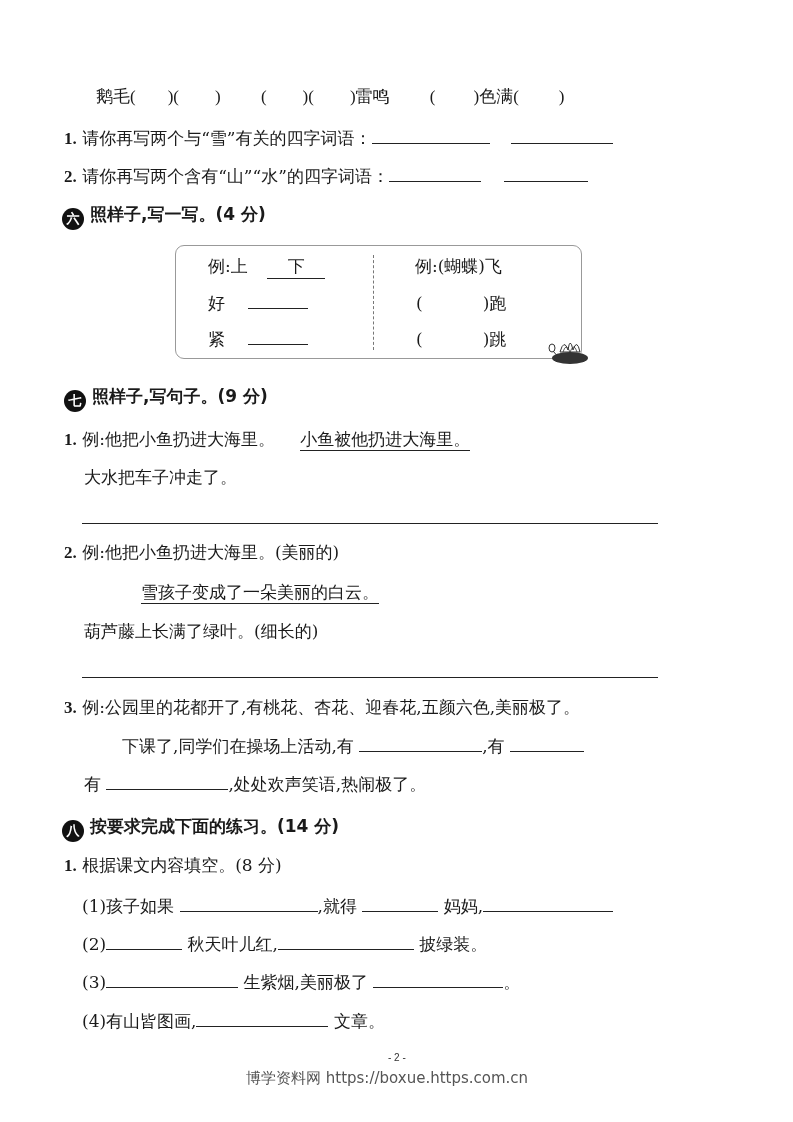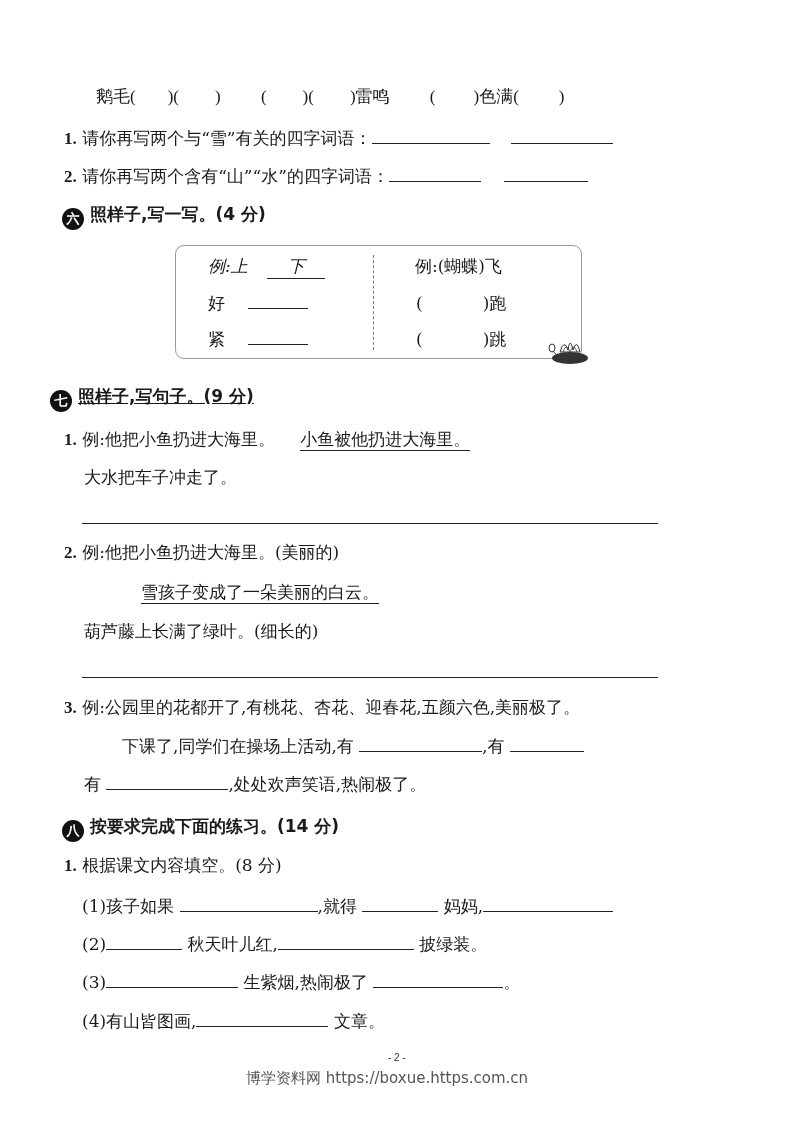--- a/index.html
+++ b/index.html
@@ -40,21 +40,21 @@
   <span class="blank" style="width:84px; margin-left:18px;"></span>
 </div>
 
 <div class="abs heading" style="left:62px; top:203px;">
   <span class="badge">六</span><span>照样子,写一写。(4 分)</span>
 </div>
 
 <div class="box"></div>
 <div class="divider"></div>
 
-<div class="abs line" style="left:208px; top:255px;font-style:italic;">
+<div class="abs line" style="left:208px; top:255px;">
   <span>例:上</span>
   <span class="underline-answer" style="display:inline-block; width:58px; text-align:center; margin-left:14px;">下</span>
 </div>
 <div class="abs line" style="left:208px; top:292px;">
   <span>好</span>
   <span class="blank" style="width:60px; margin-left:18px;"></span>
 </div>
 <div class="abs line" style="left:208px; top:328px;">
   <span>紧</span>
   <span class="blank" style="width:60px; margin-left:18px;"></span>
@@ -73,21 +73,21 @@
 <div class="abs" style="left:546px; top:330px; width:44px; height:36px;">
   <svg width="44" height="36" viewBox="0 0 44 36">
     <ellipse cx="24" cy="28" rx="18" ry="6" fill="#333"></ellipse>
     <path d="M14 22 Q18 8 22 20 Q24 6 27 20 Q31 8 34 22 Z" fill="#fff" stroke="#333" stroke-width="1"></path>
     <path d="M17 22 Q20 12 24 22 M24 22 Q28 12 31 22" fill="none" stroke="#333" stroke-width="0.8"></path>
     <ellipse cx="6" cy="18" rx="3" ry="4" fill="#fff" stroke="#333" stroke-width="1"></ellipse>
     <path d="M7 21 Q10 26 14 26" fill="none" stroke="#333" stroke-width="1"></path>
   </svg>
 </div>
 
-<div class="abs heading" style="left:50px; top:385px;text-decoration:underline;">
+<div class="abs heading" style="left:64px; top:385px;">
   <span class="badge">七</span><span>照样子,写句子。(9 分)</span>
 </div>
 
 <div class="abs line" style="left:64px; top:428px;">
   <span class="num">1.</span>
   <span>例:他把小鱼扔进大海里。</span>
   <span class="underline-answer" style="margin-left:20px;">小鱼被他扔进大海里。</span>
 </div>
 <div class="abs line" style="left:84px; top:466px;">
   <span>大水把车子冲走了。</span>
@@ -137,21 +137,21 @@
 </div>
 
 <div class="abs line" style="left:82px; top:933px;">
   <span>(2)</span><span class="blank" style="width:76px;"></span>
   <span>秋天叶儿红,</span><span class="blank" style="width:136px;"></span>
   <span>披绿装。</span>
 </div>
 
 <div class="abs line" style="left:82px; top:971px;">
   <span>(3)</span><span class="blank" style="width:132px;"></span>
-  <span>生紫烟,热闹极了</span>
+  <span>生紫烟,美丽极了</span>
   <span class="blank" style="width:130px;"></span><span>。</span>
 </div>
 
 <div class="abs line" style="left:82px; top:1010px;">
   <span>(4)有山皆图画,</span><span class="blank" style="width:132px;"></span>
   <span>文章。</span>
 </div>
 
 <div class="abs footer-num" style="left:388px; top:1052px;">- 2 -</div>
 <div class="abs footer" style="left:246px; top:1069px;">博学资料网 https://boxue.https.com.cn</div>

